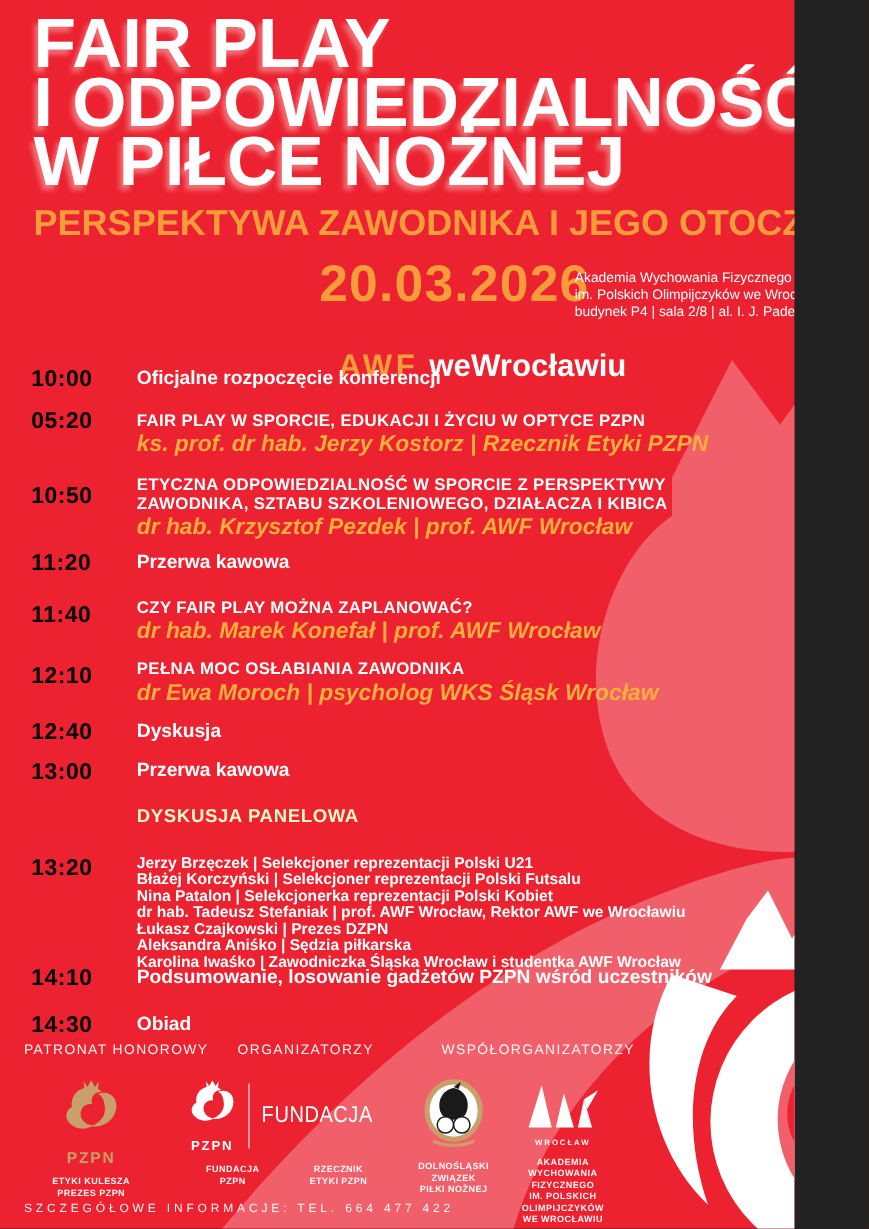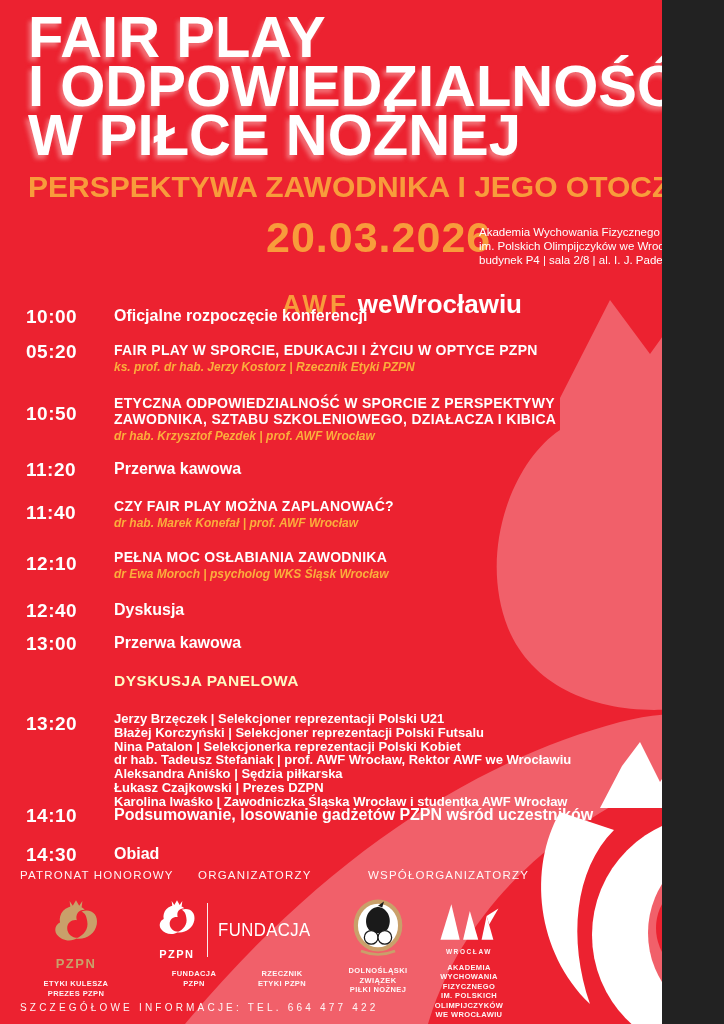--- a/index.html
+++ b/index.html
@@ -12,25 +12,25 @@
          text-shadow:-3px 4px 4px rgba(248,178,178,.55);}
   .subtitle{position:absolute;left:28px;top:170px;font-size:30px;font-weight:bold;color:#F89C3B;white-space:nowrap;}
 
   .date-num{position:absolute;left:266px;top:213px;font-size:43px;font-weight:bold;color:#F89C3B;letter-spacing:1px;}
   .venue{position:absolute;left:282px;top:258px;font-size:26px;font-weight:bold;white-space:nowrap;margin-top:31px;}
   .venue .awf{color:#F89C3B;letter-spacing:3px;margin-right:9px;}
   .venue .city{color:#fff;}
   .address{position:absolute;left:479px;top:225px;font-size:11.5px;line-height:14px;color:#fff;white-space:nowrap;}
 
   .row{position:absolute;left:0;width:724px;}
-  .t{position:absolute;left:26px;top:0;font-size:19px;font-weight:bold;color:#ffffff;letter-spacing:.5px;}
+  .t{position:absolute;left:26px;top:0;font-size:19px;font-weight:bold;color:#000000;letter-spacing:.5px;}
   .c{position:absolute;left:114px;top:1px;right:44px;}
   .item-title{font-size:14px;font-weight:bold;color:#fff;letter-spacing:.3px;line-height:16px;max-width:510px;}
   .plain{font-size:16px;font-weight:bold;color:#fff;}
-  .speaker{font-size:12px;font-weight:bold;font-style:italic;color:#FBAE3C;margin-top:2px;}
+  .speaker{font-size:19px;font-weight:bold;font-style:italic;color:#FBAE3C;margin-top:2px;}
   .panel-title{font-size:15.5px;font-weight:bold;color:#fef9c3;letter-spacing:.5px;margin-bottom:22px;}
   .panelist{font-size:13px;font-weight:bold;color:#fff;line-height:13.8px;}
 
   .sec-label{position:absolute;top:869px;font-size:11.5px;color:rgba(255,255,255,.95);letter-spacing:1.2px;}
   .logo-block{position:absolute;text-align:center;}
   .caption{font-size:7.5px;font-weight:bold;color:rgba(255,255,255,.95);letter-spacing:.4px;line-height:9.5px;text-align:center;}
   .gold{color:#C9A06A;}
   .pzpn-word{font-size:13px;font-weight:bold;letter-spacing:1.5px;margin-top:1px;}
   .fund-row{display:flex;align-items:center;justify-content:center;}
   .fund-div{width:1px;height:54px;background:rgba(255,255,255,.9);margin:0 10px;}
@@ -134,22 +134,22 @@
   </div>
 
   <div class="row" style="top:671px">
     <div class="t" style="top:42px">13:20</div>
     <div class="c">
       <div class="panel-title">DYSKUSJA PANELOWA</div>
       <div class="panelist">Jerzy Brzęczek | Selekcjoner reprezentacji Polski U21</div>
       <div class="panelist">Błażej Korczyński | Selekcjoner reprezentacji Polski Futsalu</div>
       <div class="panelist">Nina Patalon | Selekcjonerka reprezentacji Polski Kobiet</div>
       <div class="panelist">dr hab. Tadeusz Stefaniak | prof. AWF Wrocław, Rektor AWF we Wrocławiu</div>
+      <div class="panelist">Łukasz Czajkowski | Prezes DZPN</div>
       <div class="panelist">Aleksandra Aniśko | Sędzia piłkarska</div>
-      <div class="panelist">Łukasz Czajkowski | Prezes DZPN</div>
       <div class="panelist">Karolina Iwaśko | Zawodniczka Śląska Wrocław i studentka AWF Wrocław</div>
     </div>
   </div>
 
   <div class="row" style="top:805px">
     <div class="t">14:10</div>
     <div class="c">
         <div class="plain">Podsumowanie, losowanie gadżetów PZPN wśród uczestników</div>
       </div>
   </div>

